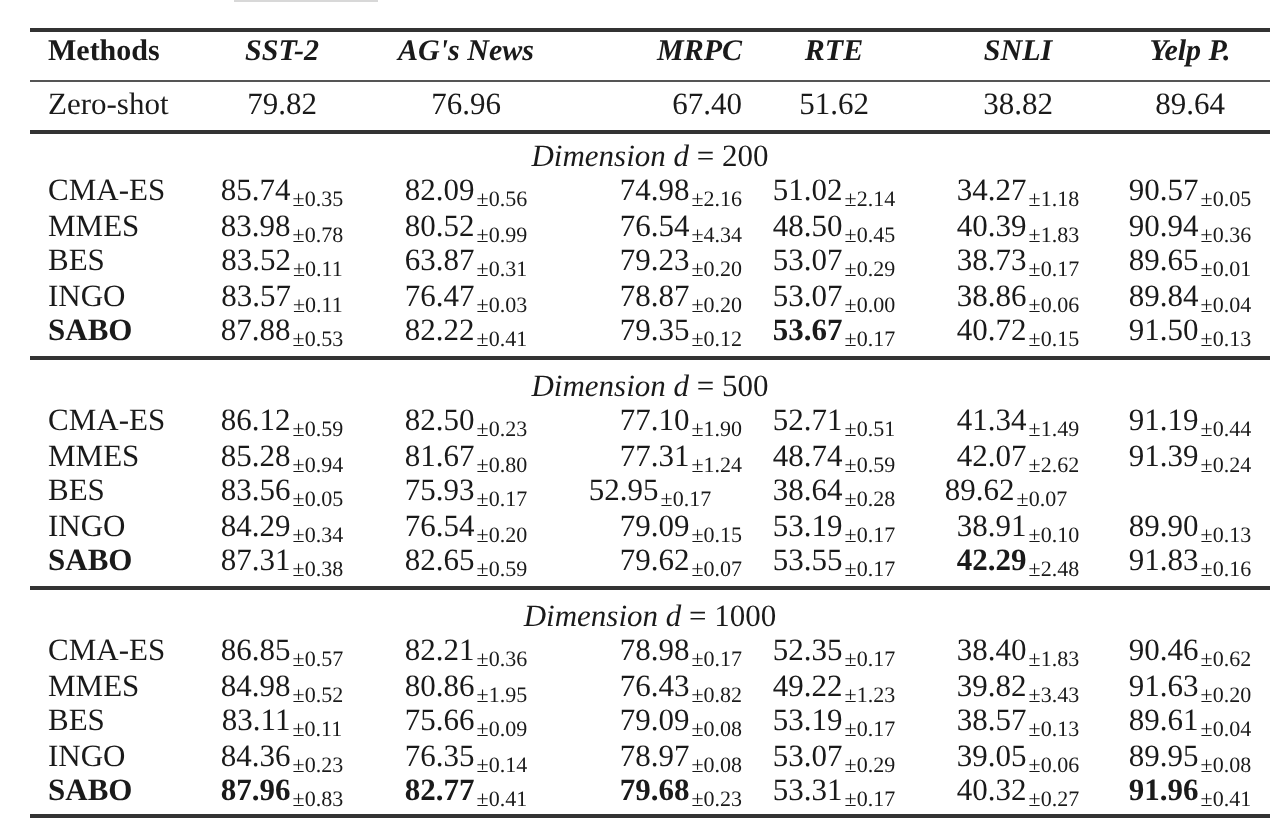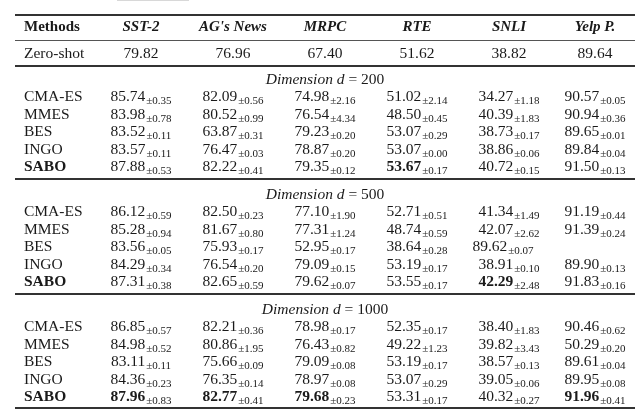--- a/index.html
+++ b/index.html
@@ -5,21 +5,21 @@
   html, body { margin: 0; padding: 0; background: #ffffff; }
   body { width: 640px; height: 410px; position: relative; overflow: hidden;
          font-family: "Liberation Serif", "DejaVu Serif", serif; color: #1a1a1a; }
   .topmark { position: absolute; left: 117px; top: 0; width: 72px; height: 1px; background: #d8d8d8; }
   .rule { position: absolute; left: 15px; width: 620px; background: #333; }
   .rule.thick { height: 2px; }
   .rule.thin { height: 1px; background: #555; }
   .row { position: absolute; left: 15px; width: 620px; height: 18px; display: flex; align-items: baseline; }
   .cell { text-align: center; white-space: nowrap; font-size: 15.5px; }
   .c0 { width: 80px; text-align: left; padding-left: 9px; box-sizing: border-box; font-size: 15.5px; }
-  .c1 { width: 92px; } .c2 { width: 92px; } .c3 { width: 92px; }
+  .c1 { width: 92px; } .c2 { width: 92px; } .c3 { width: 92px; text-align: right; }
   .c4 { width: 92px; } .c5 { width: 92px; } .c6 { width: 80px; }
   .hdr .cell { font-weight: bold; font-style: italic; font-size: 15px; }
   .hdr .c0 { font-style: normal; }
   .sub { font-size: 11px; vertical-align: -3px; margin-left: 1px; }
   .best { font-weight: bold; }
   .u { text-underline-offset: 2px; text-decoration-thickness: 1px; }
   .bold-method { font-weight: bold; }
   .section-title { position: absolute; left: 15px; width: 620px; text-align: center; font-size: 15.5px; }
   .section-title .it { font-style: italic; }
 </style>
@@ -159,21 +159,21 @@
         <div class="cell c5"><span class="">38.40</span><span class="sub">±1.83</span></div>
         <div class="cell c6"><span class="">90.46</span><span class="sub">±0.62</span></div>
       </div>
       <div class="row" style="top: 334.6px;">
         <div class="cell c0">MMES</div>
         <div class="cell c1"><span class="">84.98</span><span class="sub">±0.52</span></div>
         <div class="cell c2"><span class="">80.86</span><span class="sub">±1.95</span></div>
         <div class="cell c3"><span class="">76.43</span><span class="sub">±0.82</span></div>
         <div class="cell c4"><span class="">49.22</span><span class="sub">±1.23</span></div>
         <div class="cell c5"><span class="">39.82</span><span class="sub">±3.43</span></div>
-        <div class="cell c6"><span class="">50.29</span><span class="sub">±0.20</span></div>
+        <div class="cell c6"><span class="">91.63</span><span class="sub">±0.20</span></div>
       </div>
       <div class="row" style="top: 352.2px;">
         <div class="cell c0">BES</div>
         <div class="cell c1"><span class="">83.11</span><span class="sub">±0.11</span></div>
         <div class="cell c2"><span class="">75.66</span><span class="sub">±0.09</span></div>
         <div class="cell c3"><span class="">79.09</span><span class="sub">±0.08</span></div>
         <div class="cell c4"><span class="">53.19</span><span class="sub">±0.17</span></div>
         <div class="cell c5"><span class="">38.57</span><span class="sub">±0.13</span></div>
         <div class="cell c6"><span class="">89.61</span><span class="sub">±0.04</span></div>
       </div>

